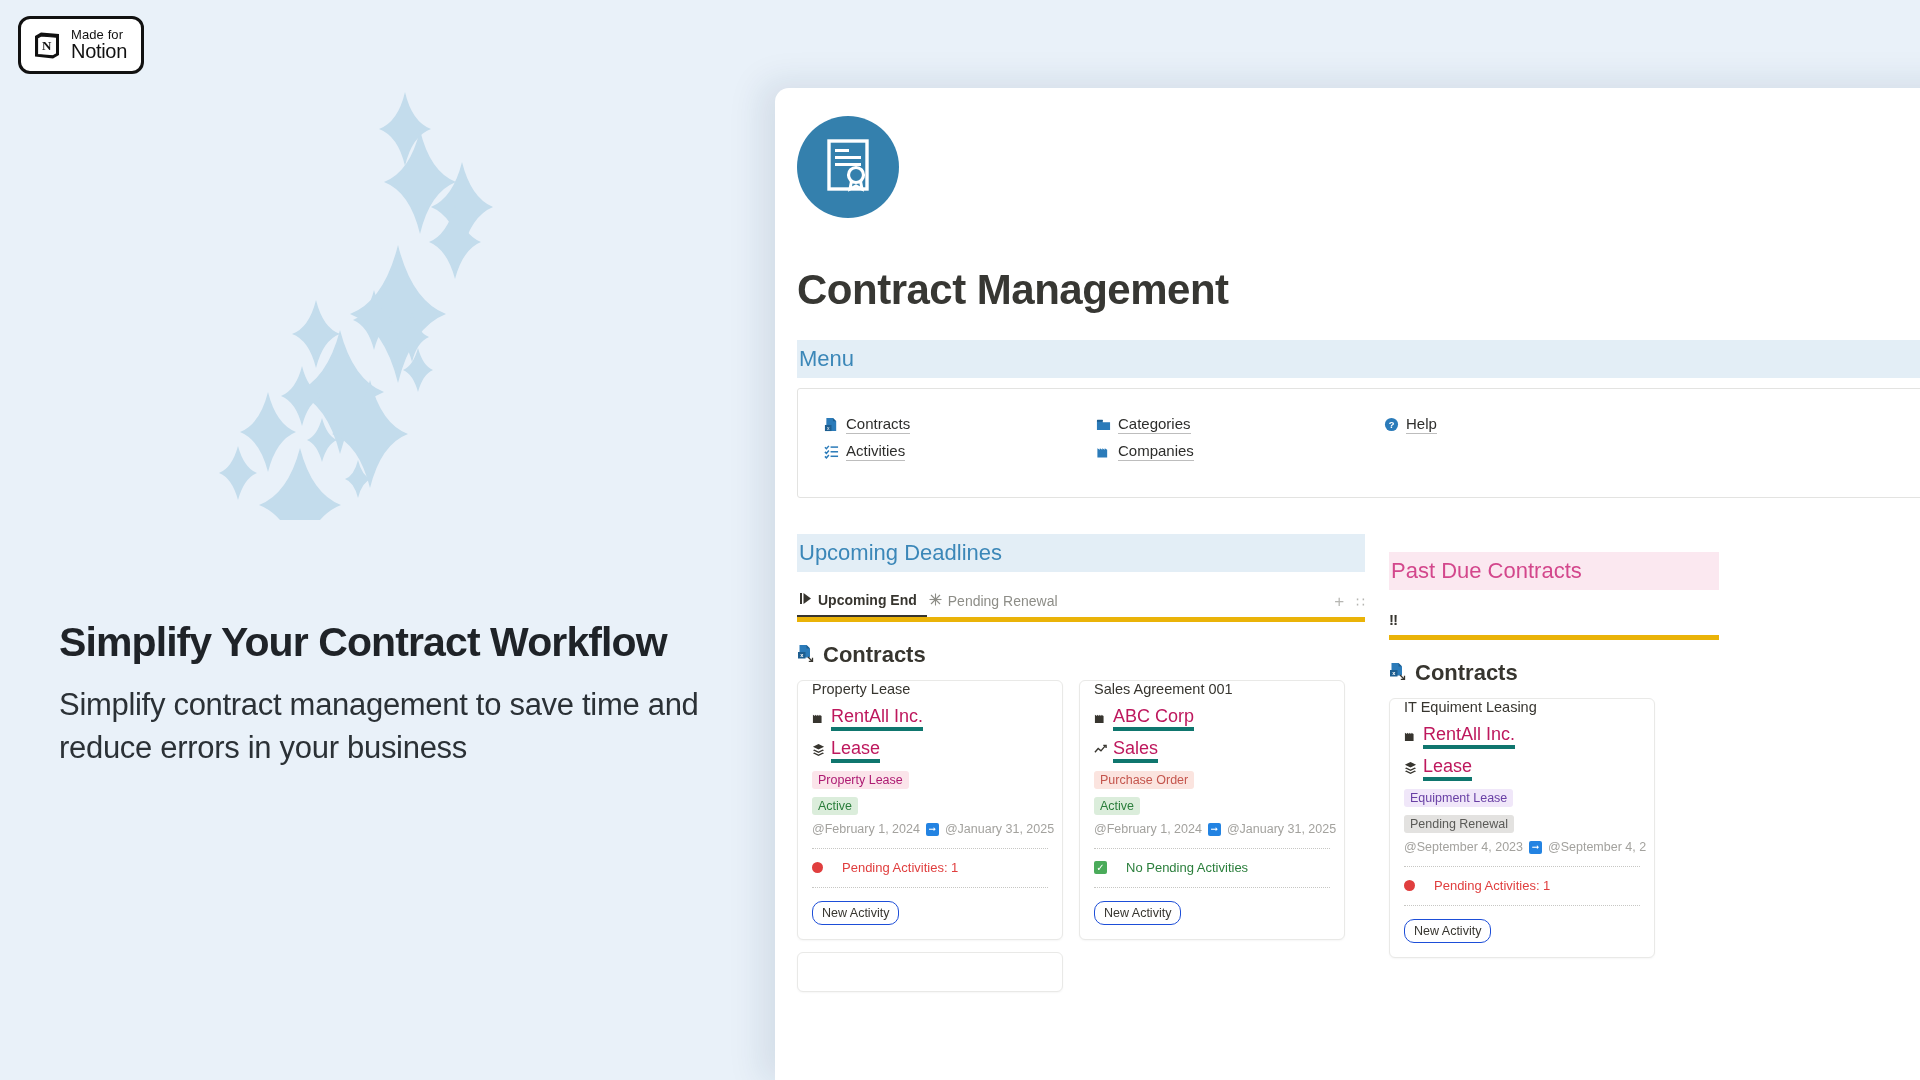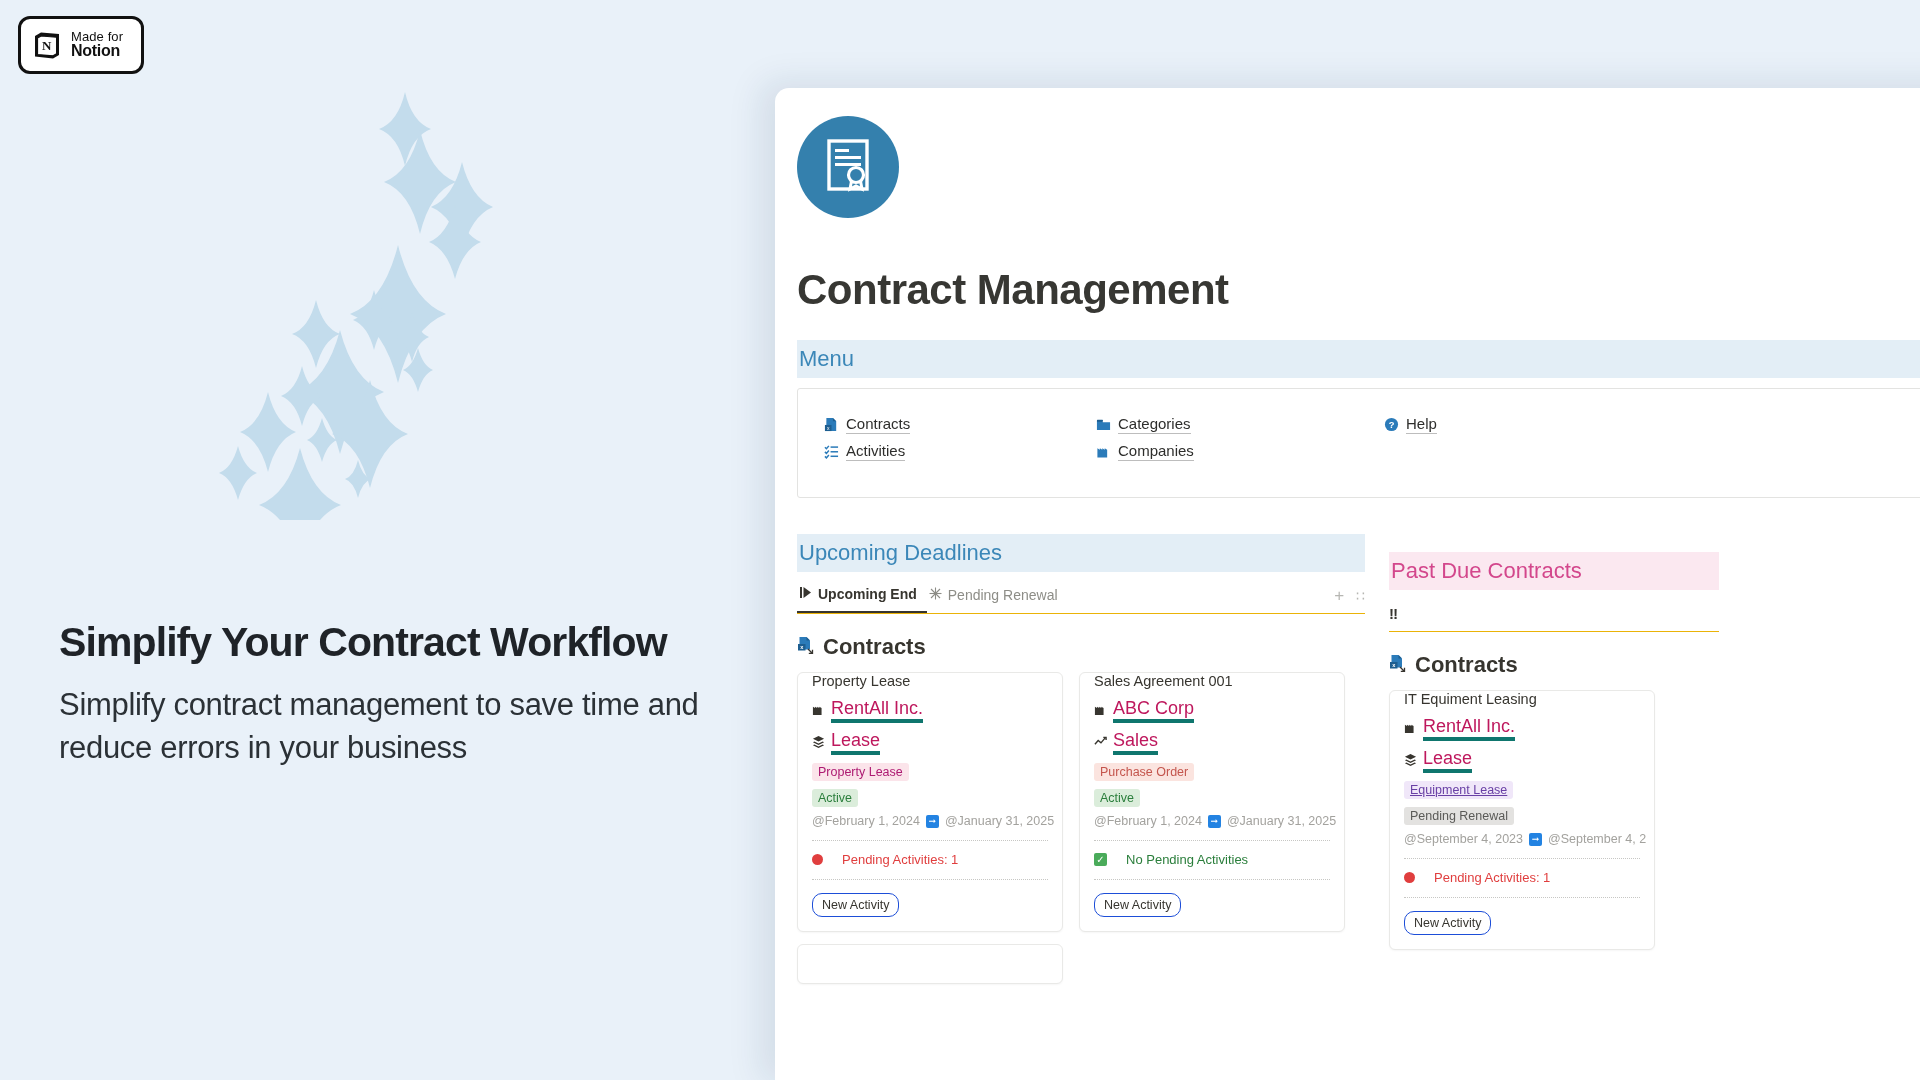--- a/index.html
+++ b/index.html
@@ -29,21 +29,21 @@
     padding: 0 11px;
   }
   #notion-cube {
     width: 30px; height: 30px; flex: none; position: relative;
   }
   #notion-badge .badge-text { line-height: 1.05; }
   #notion-badge .made-for {
     font-size: 13px; color: #111; font-weight: 400; letter-spacing: .1px;
   }
   #notion-badge .notion-word {
-    font-size: 16px; color: #111; font-weight: 700; letter-spacing: -.3px;
+    font-size: 20px; color: #111; font-weight: 400; letter-spacing: -.3px;
   }
 
   
   #sparkles { position: absolute; left: 0; top: 0; width: 950px; height: 520px; }
 
   
   #promo-copy { position: absolute; left: 44px; top: 620px; width: 680px; margin-left: 15px; }
   #promo-headline {
     font-size: 41px; font-weight: 700; color: #1f2328;
     letter-spacing: -0.9px; line-height: 1.12;
@@ -117,23 +117,23 @@
     margin-top: 36px;
     display: flex;
     gap: 24px;
     width: 1200px;
   }
   .col { width: 568px; flex: none; }
   .col.narrow { width: 330px; }
 
   .tabs-row {
     display: flex; 
-    margin-top: 12px;
+    margin-top: 20px;
     height: 30px;
-    border-bottom: 1px solid #eab308;
+    border-bottom: 5px solid #eab308;
     position: relative;
     width: 100%;
   }
   .tab {
     display: flex; align-items: center; gap: 6px;
     font-size: 14px; padding: 0 10px 7px 2px;
     color: #37352f;
     font-weight: 600;
   }
   .tab.active { border-bottom: 2px solid #37352f; }
@@ -161,21 +161,21 @@
     font-size: 18px; color: #be185d;
     border-bottom: 4px solid #0f766e;
   }
   .chip {
     display: inline-block;
     font-size: 12.5px; padding: 2px 6px; border-radius: 3px;
     margin-bottom: 7px; color: #37352f;
   }
   .chip.pink   { background: #fbe4ea; color: #ad1a72; }
   .chip.red    { background: #fbe4df; color: #c4554d; }
-  .chip.purple { background: #f0e7f9; color: #6940a5; text-decoration: underline; }
+  .chip.purple { background: #f0e7f9; color: #6940a5; }
   .chip.green  { background: #dbeddb; color: #2a7e3b; }
   .chip.gray   { background: #e3e2e0; color: #5a5a57; }
   .dates { font-size: 12.5px; color: #a3a29e; display: flex; align-items: center; gap: 6px; white-space: nowrap; }
   .dotted { border-top: 1px dotted #c7c7c4; margin: 12px 0 11px 0; }
   .pending { font-size: 13px; display: flex; align-items: center; gap: 19px; }
   .pending.red { color: #e03e3e; }
   .pending.green { color: #2a7e3b; }
   .dot-red { width: 11px; height: 11px; border-radius: 50%; background: #e03e3e; display:inline-block; flex:none; }
   .check-green {
     width: 13px; height: 13px; background: #4aab5a; border-radius: 2px;

